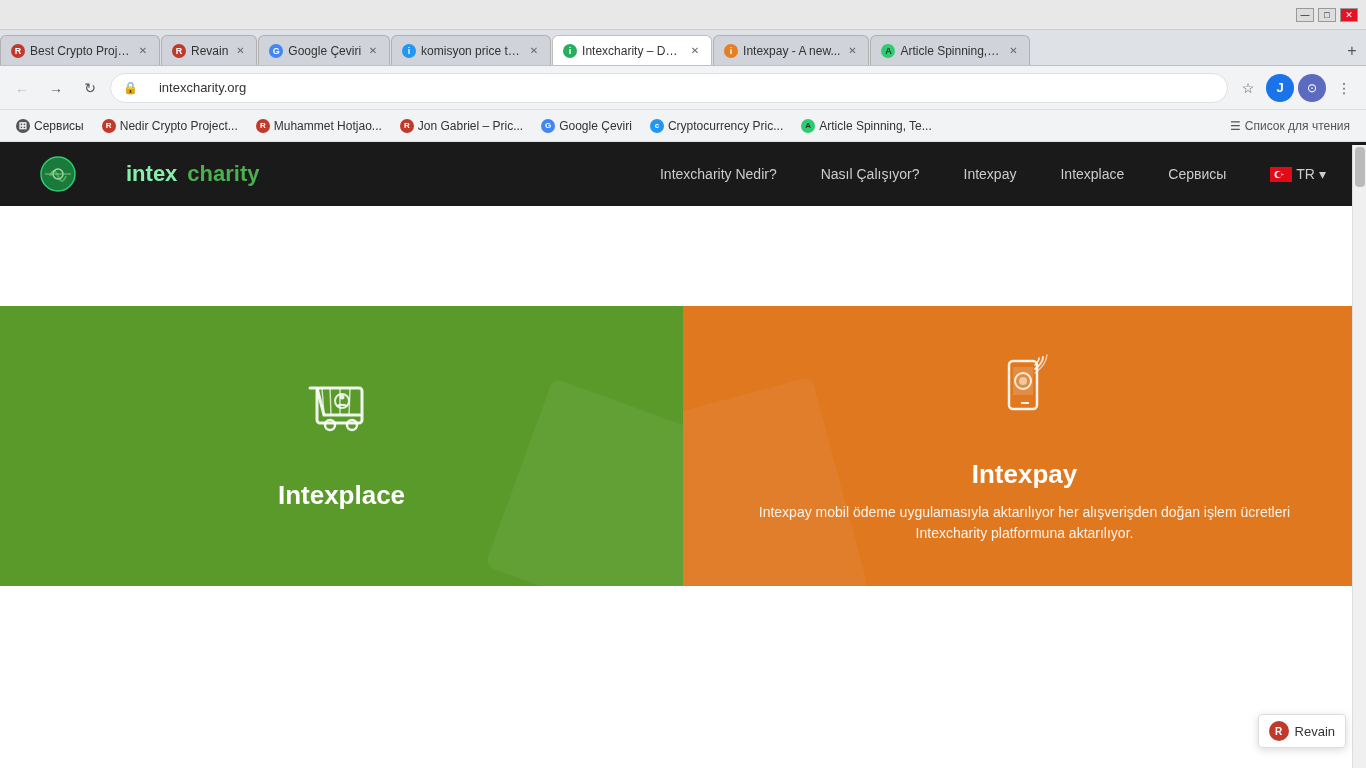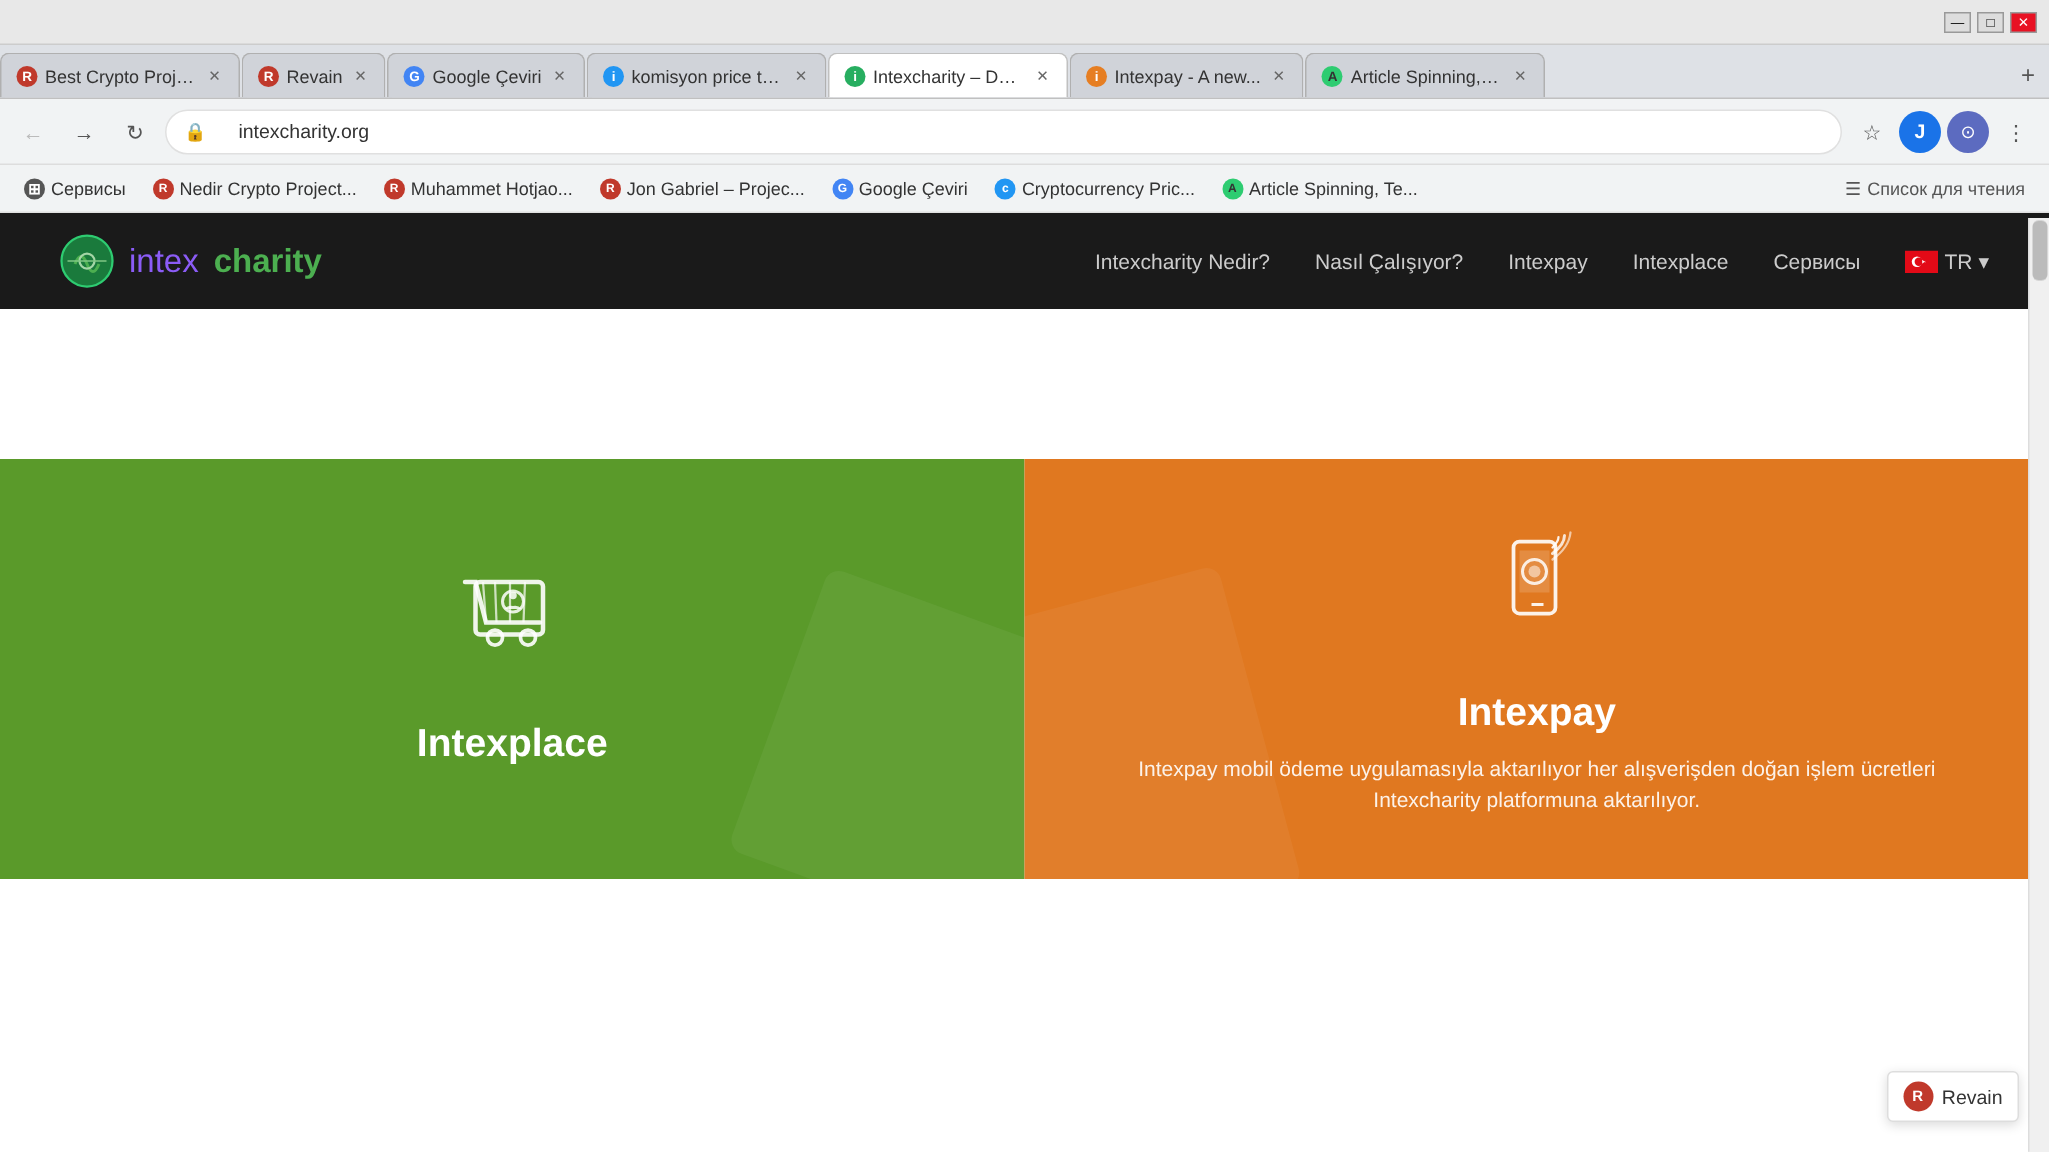--- a/index.html
+++ b/index.html
@@ -262,27 +262,27 @@
       gap: 10px;
       color: white;
       font-size: 22px;
       font-weight: 300;
       text-decoration: none;
     }
     .logo-icon {
       width: 36px;
       height: 36px;
     }
-    .logo-text-intex { font-weight: 400; color: #8b5cf6; }
+    .logo-text-intex { font-weight: 700; color: #86efac; margin-left: 40px; }
     .logo-text-charity { font-weight: 700; color: #4caf50; }
     .site-nav {
       margin-left: auto;
       display: flex;
       align-items: flex-start;
-      gap: 30px;
+      gap: 44px;
     }
     .nav-link {
       color: #ccc;
       font-size: 14px;
       cursor: pointer;
       text-decoration: none;
     }
     .lang-selector {
       display: flex;
       align-items: center;
@@ -495,21 +495,21 @@
       <div class="bookmark-item">
         <div class="bookmark-favicon bm-revain">R</div>
         <span>Nedir Crypto Project...</span>
       </div>
       <div class="bookmark-item">
         <div class="bookmark-favicon bm-revain2">R</div>
         <span>Muhammet Hotjao...</span>
       </div>
       <div class="bookmark-item">
         <div class="bookmark-favicon bm-revain3">R</div>
-        <span>Jon Gabriel – Projec...</span>
+        <span>Jon Gabriel – Pric...</span>
       </div>
       <div class="bookmark-item">
         <div class="bookmark-favicon bm-google-translate">G</div>
         <span>Google Çeviri</span>
       </div>
       <div class="bookmark-item">
         <div class="bookmark-favicon bm-crypto">c</div>
         <span>Cryptocurrency Pric...</span>
       </div>
       <div class="bookmark-item">

